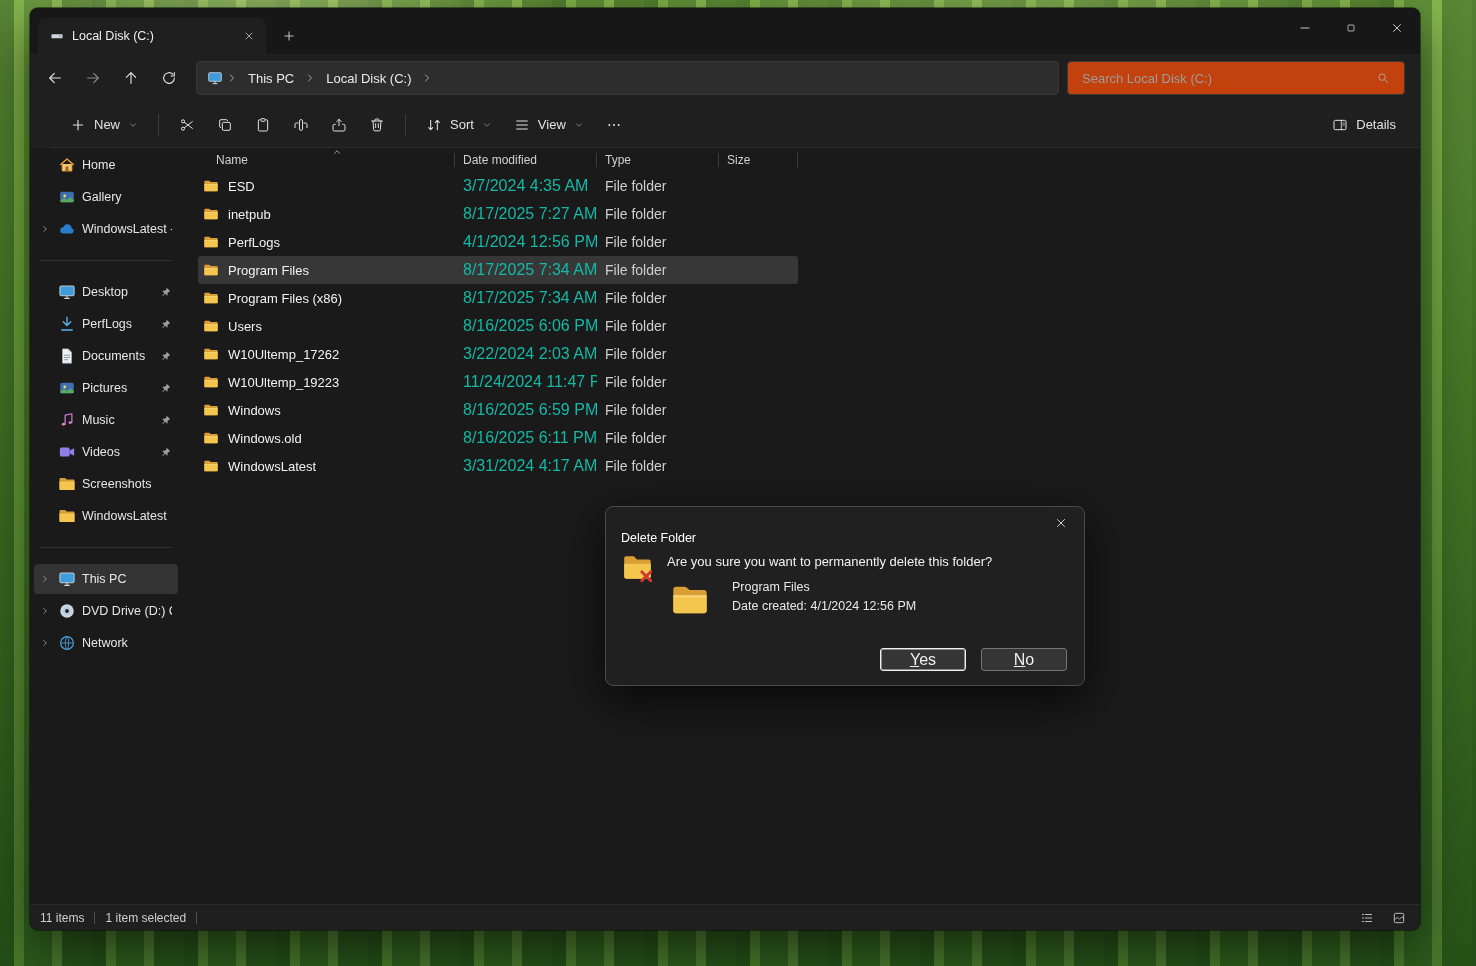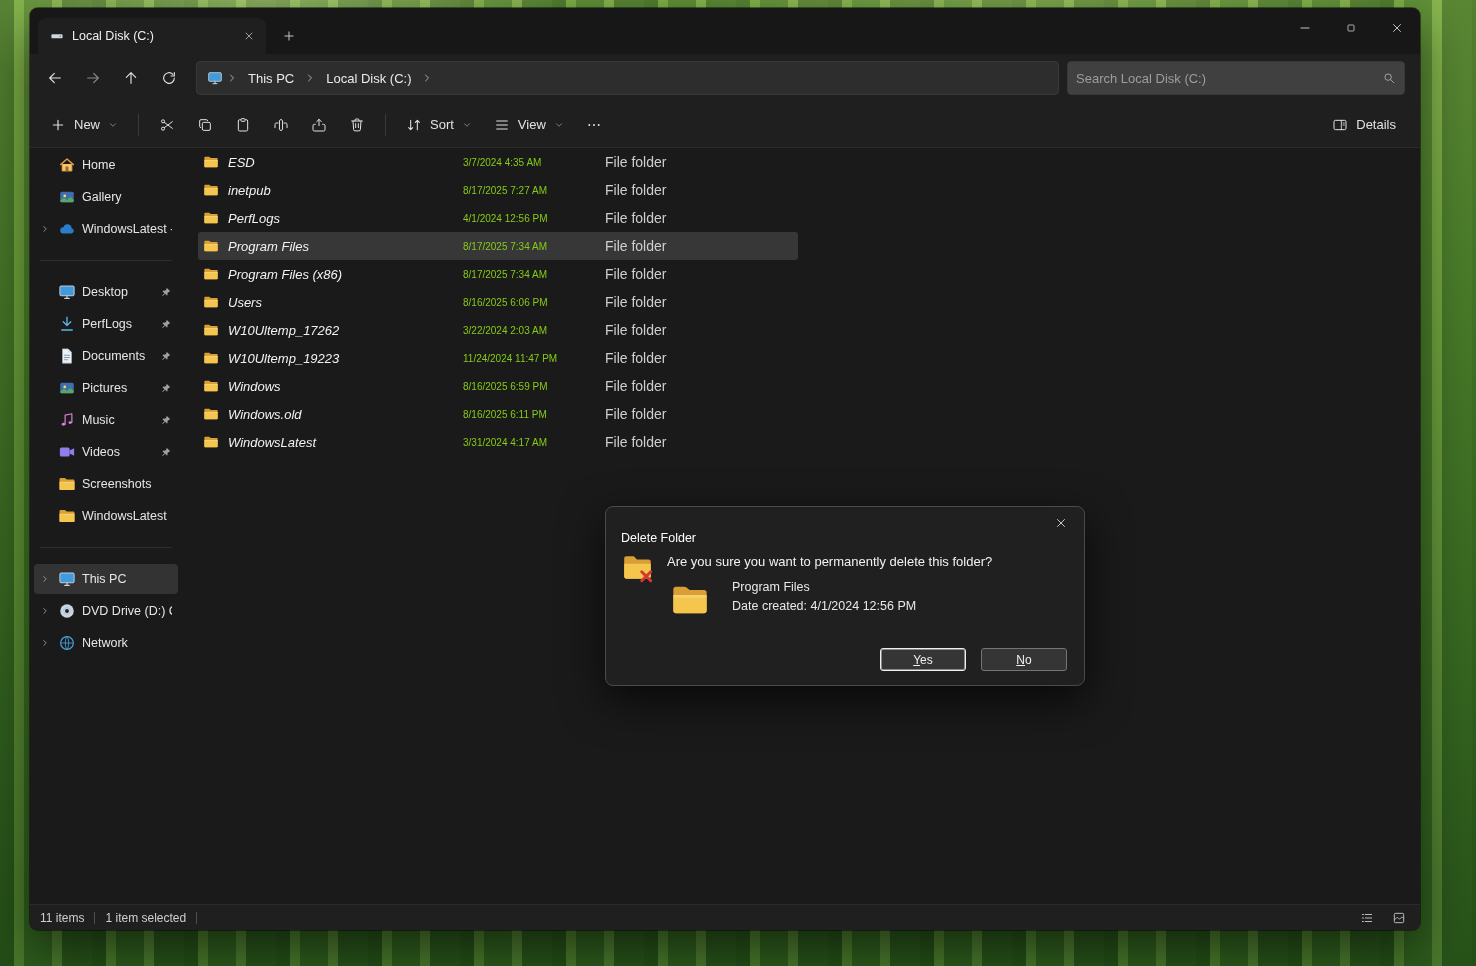--- a/index.html
+++ b/index.html
@@ -45,29 +45,29 @@
   .wc{width:46px; height:40px; display:flex; align-items:center; justify-content:center; color:#dcdcdc;}
 
   
   .navbar{height:48px; background:#1f1f1f; display:flex; align-items:center; padding:0 15px 0 6px; flex-shrink:0;}
   .navbtn{width:38px; height:34px; border-radius:4px; display:flex; align-items:center; justify-content:center; color:#e2e2e2; flex-shrink:0;}
   .navbtn.dim{color:#8b8b8b;}
   .addressbar{flex:1; height:34px; background:#2d2d2d; border:1px solid #383838; border-radius:4px;
               display:flex; align-items:center; gap:1px; padding:0 10px; margin:0 8px; min-width:0;}
   .crumb{padding:3px 7px; border-radius:3px; white-space:nowrap; color:#eaeaea;}
   .crumb-sep{color:#b5b5b5; display:flex; padding:0 2px;}
-  .searchbox{width:338px; height:34px; background:#404040; border:1px solid #383838; border-radius:4px;
-             display:flex; align-items:center; padding:0 8px; flex-shrink:0;}
+  .searchbox{width:338px; height:34px; background:#c2410c; border:1px solid #383838; border-radius:4px;
+             display:flex; align-items:center; padding:0 14px; flex-shrink:0;}
   .search-input{flex:1; background:transparent; border:0; outline:0; color:#d8d8d8; font-size:13px; font-family:inherit;}
   .search-input::placeholder{color:#9d9d9d;}
   .search-ic{color:#a8a8a8;}
 
   
   .toolbar{height:46px; background:#1f1f1f; border-bottom:1px solid #2b2b2b; display:flex; align-items:center;
-           padding:0 14px 0 10px; gap:2px; flex-shrink:0;}
+           padding:0 14px 0 10px; gap:2px; flex-shrink:0;margin-left:20px;}
   .tb-btn{display:flex; align-items:center; gap:8px; height:34px; padding:0 10px; border-radius:4px; color:#e2e2e2;}
   .tb-btn.icon-only{padding:0 10px;}
   .tb-sep{width:1px; height:22px; background:#3a3a3a; margin:0 8px; flex-shrink:0;}
   .tb-chev{color:#9d9d9d;}
 
   
   .main{flex:1; display:flex; background:#1a1a1a; min-height:0;}
 
   
   .sidebar{width:152px; flex-shrink:0; padding:2px 4px 0 4px; overflow:hidden;}
@@ -85,22 +85,22 @@
   .hcell{position:relative; display:flex; align-items:center; padding:0 8px; height:100%;}
   .hcell::after{content:""; position:absolute; right:0; top:5px; bottom:5px; width:1px; background:#3a3a3a;}
   .h-name{width:257px; padding-left:18px;}
   .h-date{width:142px;}
   .h-type{width:122px;}
   .h-size{width:79px;}
   .sort-caret{position:absolute; top:-1px; left:52%; color:#cccccc;}
   .row{display:flex; align-items:center; height:28px; width:600px; border-radius:3px;}
   .row.selected{background:#373737;}
   .cell{padding:0 8px; white-space:nowrap; overflow:hidden;}
-  .c-name{width:257px; display:flex; align-items:flex-end; gap:9px; padding-left:5px; color:#f2f2f2;font-style:italic;}
-  .c-date{width:142px; color:#84cc16; font-size:10px;}
+  .c-name{width:257px; display:flex; align-items:flex-end; gap:9px; padding-left:5px; color:#f2f2f2;}
+  .c-date{width:142px; color:#14b8a6; font-size:16px;}
   .c-type{width:122px; color:#cfcfcf; font-size:14px;}
   .c-size{width:79px;}
 
   
   .statusbar{height:26px; background:#1f1f1f; border-top:1px solid #2b2b2b; display:flex; align-items:center;
              gap:10px; padding:0 10px; font-size:12px; color:#cfcfcf; flex-shrink:0;}
   .sb-pipe{width:1px; height:12px; background:#4d4d4d;}
   .view-toggle{width:22px; height:20px; border-radius:3px; display:flex; align-items:center; justify-content:center; color:#c6c6c6;}
 
   
@@ -111,21 +111,21 @@
   .dlg-title{flex:1; color:#ffffff; font-size:12.5px;margin-top:30px;}
   .dlg-close{width:34px; height:25px; display:flex; align-items:center; justify-content:center; color:#e0e0e0; border-radius:4px;}
   .dlg-body{flex:1; display:flex; gap:11px; padding:6px 16px 0 14px;}
   .dlg-warn-ic{width:36px; height:34px; flex-shrink:0; margin-top:7px;}
   .dlg-message{color:#f2f2f2; font-size:13px; padding-top:10px;}
   .dlg-fileinfo{display:flex; gap:19px; margin-top:8px; align-items:flex-start;}
   .dlg-folder-ic{width:46px; height:40px; margin-top:3px;}
   .dlg-filemeta{line-height:1.55; padding-top:1px; color:#e8e8e8; font-size:12.5px;}
   .dlg-buttons{display:flex; justify-content:flex-end; gap:15px; padding:0 17px 14px 0;}
   .dlg-btn{width:86px; height:23px; background:#353535; border:1px solid #747474; border-radius:3px;
-           color:#f0f0f0; font-size:12px; font-family:inherit; display:flex; align-items:center; justify-content:center;}
+           color:#f0f0f0; font-size:16px; font-family:inherit; display:flex; align-items:center; justify-content:center;}
   .dlg-btn.default{border:1px solid #efefef; box-shadow:inset 0 0 0 1px rgba(240,240,240,.45);}
 </style>
 </head>
 <body>
 
 <svg width="0" height="0" style="position:absolute">
 <defs>
 <symbol id="i-folder" viewBox="0 0 24 24">
         <path d="M2 5.5C2 4.7 2.7 4 3.5 4h5.1c.4 0 .8.2 1.1.4L11.8 6h8.7c.8 0 1.5.7 1.5 1.5v11c0 .8-.7 1.5-1.5 1.5h-17C2.7 20 2 19.3 2 18.5v-13z" fill="#d99e34"></path>
         <path d="M2 9h20v9.5c0 .8-.7 1.5-1.5 1.5h-17C2.7 20 2 19.3 2 18.5V9z" fill="#f5c64e"></path>
@@ -586,20 +586,37 @@
             </svg>
           </span>
         <svg class="ic ic18">
             <use href="#i-network"></use>
           </svg>
         <span class="sb-label">Network</span>
       </div>
     </div>
 
     <div class="filearea">
+      <div class="list-header">
+        <div class="hcell h-name">
+          <span>Name</span>
+          <svg class="ic ic10 sort-caret">
+              <use href="#i-chevron-up"></use>
+            </svg>
+        </div>
+        <div class="hcell h-date">
+            <span>Date modified</span>
+          </div>
+        <div class="hcell h-type">
+            <span>Type</span>
+          </div>
+        <div class="hcell h-size">
+            <span>Size</span>
+          </div>
+      </div>
 
       <div class="rows">
         <div class="row">
           <span class="cell c-name">
               <svg class="ic ic16">
                 <use href="#i-folder"></use>
               </svg>
               <span>ESD</span>
             </span>
           <span class="cell c-date">3/7/2024 4:35 AM</span>

